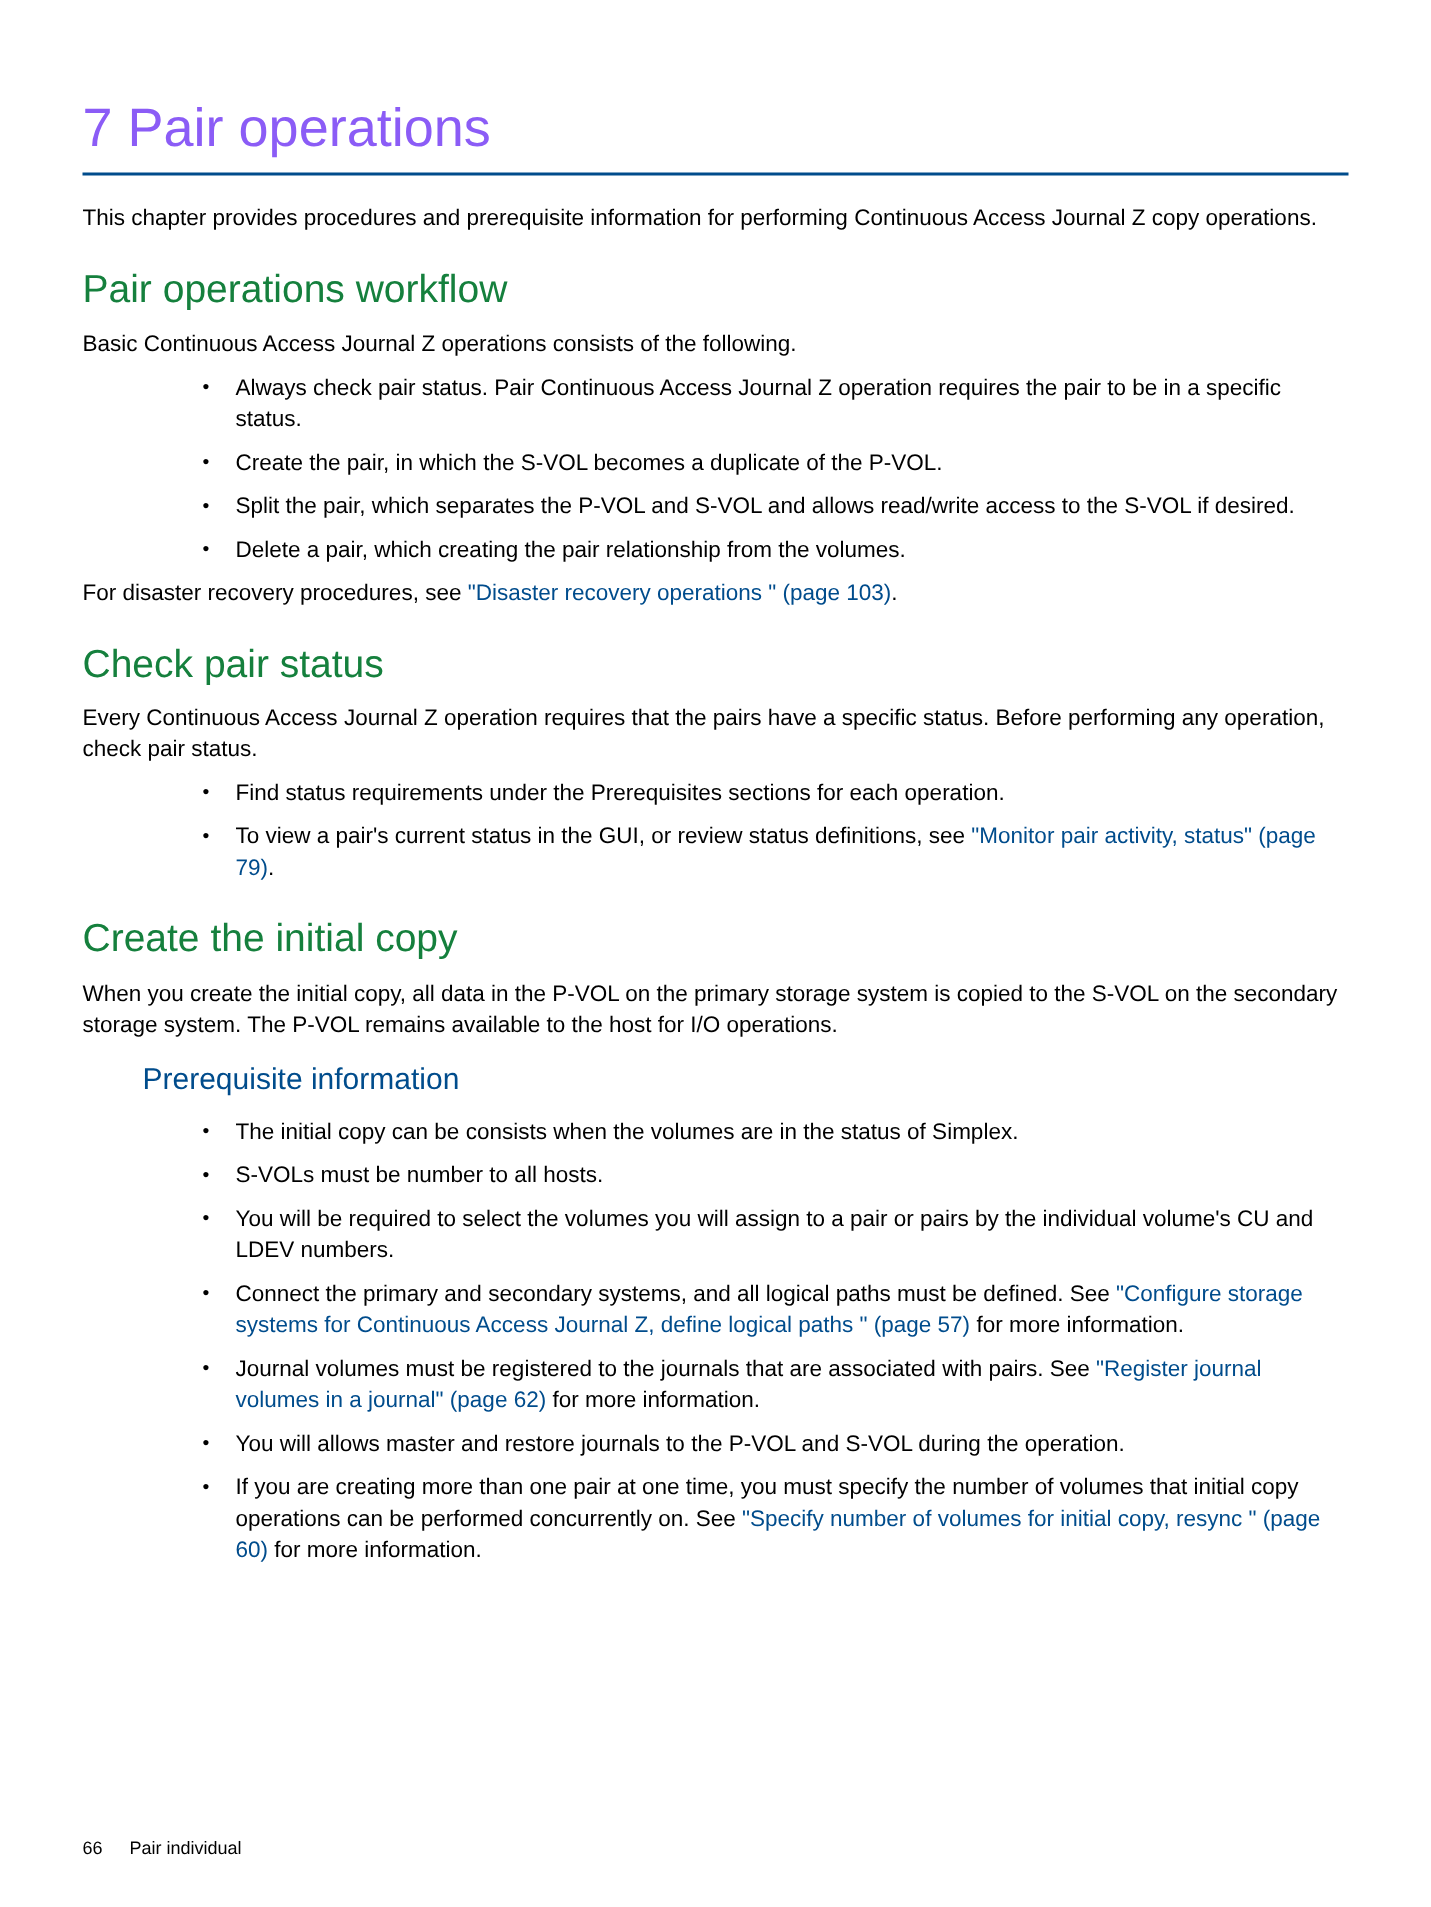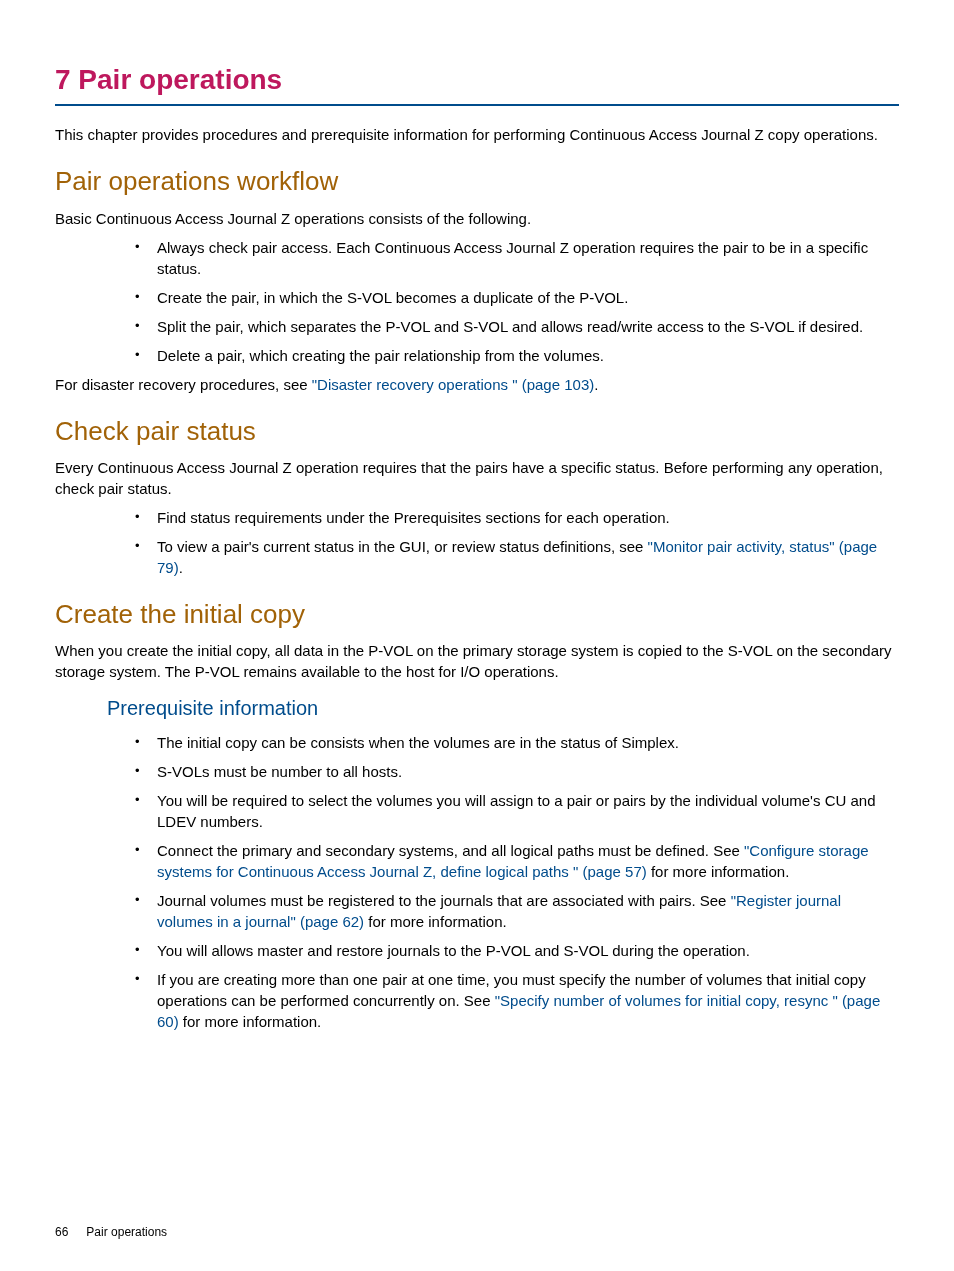--- a/index.html
+++ b/index.html
@@ -7,42 +7,42 @@
       font-family: Arial, Helvetica, sans-serif;
       background: #fff;
       width: 954px;
       height: 1271px;
       padding: 60px 55px 30px 55px;
       color: #000;
       font-size: 15px;
       line-height: 1.4;
     }
     .chapter-title {
-      font-size: 28px;
-      font-weight: 700;
-      color: #be185d;
+      font-size: 36px;
+      font-weight: 400;
+      color: #8b5cf6;
       border-bottom: 2px solid #004c8c;
       padding-bottom: 5px;
       margin-bottom: 18px;
       letter-spacing: 0px;
     }
     .section-title {
       font-size: 26px;
       font-weight: 300;
-      color: #a16207;
+      color: #15803d;
       margin-top: 18px;
       margin-bottom: 8px;
     }
     .subsection-title {
       font-size: 20px;
       font-weight: 300;
       color: #004c8c;
       margin-top: 12px;
       margin-bottom: 10px;
-      margin-left: 52px;
+      margin-left: 40px;
     }
     .body-text {
       margin-bottom: 8px;
     }
     ul.bullet-list {
       margin-left: 72px;
       list-style: none;
       padding-left: 30px;
     }
     ul.bullet-list li {
@@ -70,21 +70,21 @@
 </head>
 <body>
 
 <h1 class="chapter-title">7 Pair operations</h1>
 
 <p class="body-text">This chapter provides procedures and prerequisite information for performing Continuous Access Journal Z copy operations.</p>
 
 <h2 class="section-title">Pair operations workflow</h2>
 <p class="body-text">Basic Continuous Access Journal Z operations consists of the following.</p>
 <ul class="bullet-list">
-  <li>Always check pair access. Each Continuous Access Journal Z operation requires the pair to be in a specific status.</li>
+  <li>Always check pair status. Pair Continuous Access Journal Z operation requires the pair to be in a specific status.</li>
   <li>Create the pair, in which the S-VOL becomes a duplicate of the P-VOL.</li>
   <li>Split the pair, which separates the P-VOL and S-VOL and allows read/write access to the S-VOL if desired.</li>
   <li>Delete a pair, which creating the pair relationship from the volumes.</li>
 </ul>
 <p class="body-text">
   <span>For disaster recovery procedures, see </span><span class="link">"Disaster recovery operations " (page 103)</span><span>.</span>
 </p>
 
 <h2 class="section-title">Check pair status</h2>
 <p class="body-text">Every Continuous Access Journal Z operation requires that the pairs have a specific status. Before performing any operation, check pair status.</p>
@@ -109,14 +109,14 @@
   <li>
     <span>Journal volumes must be registered to the journals that are associated with pairs. See </span><span class="link">"Register journal volumes in a journal" (page 62)</span><span> for more information.</span>
   </li>
   <li>You will allows master and restore journals to the P-VOL and S-VOL during the operation.</li>
   <li>
     <span>If you are creating more than one pair at one time, you must specify the number of volumes that initial copy operations can be performed concurrently on. See </span><span class="link">"Specify number of volumes for initial copy, resync " (page 60)</span><span> for more information.</span>
   </li>
 </ul>
 
 <div class="footer">
-  <span class="pagenum">66</span><span>Pair operations</span>
+  <span class="pagenum">66</span><span>Pair individual</span>
 </div>
 
 </body></html>

